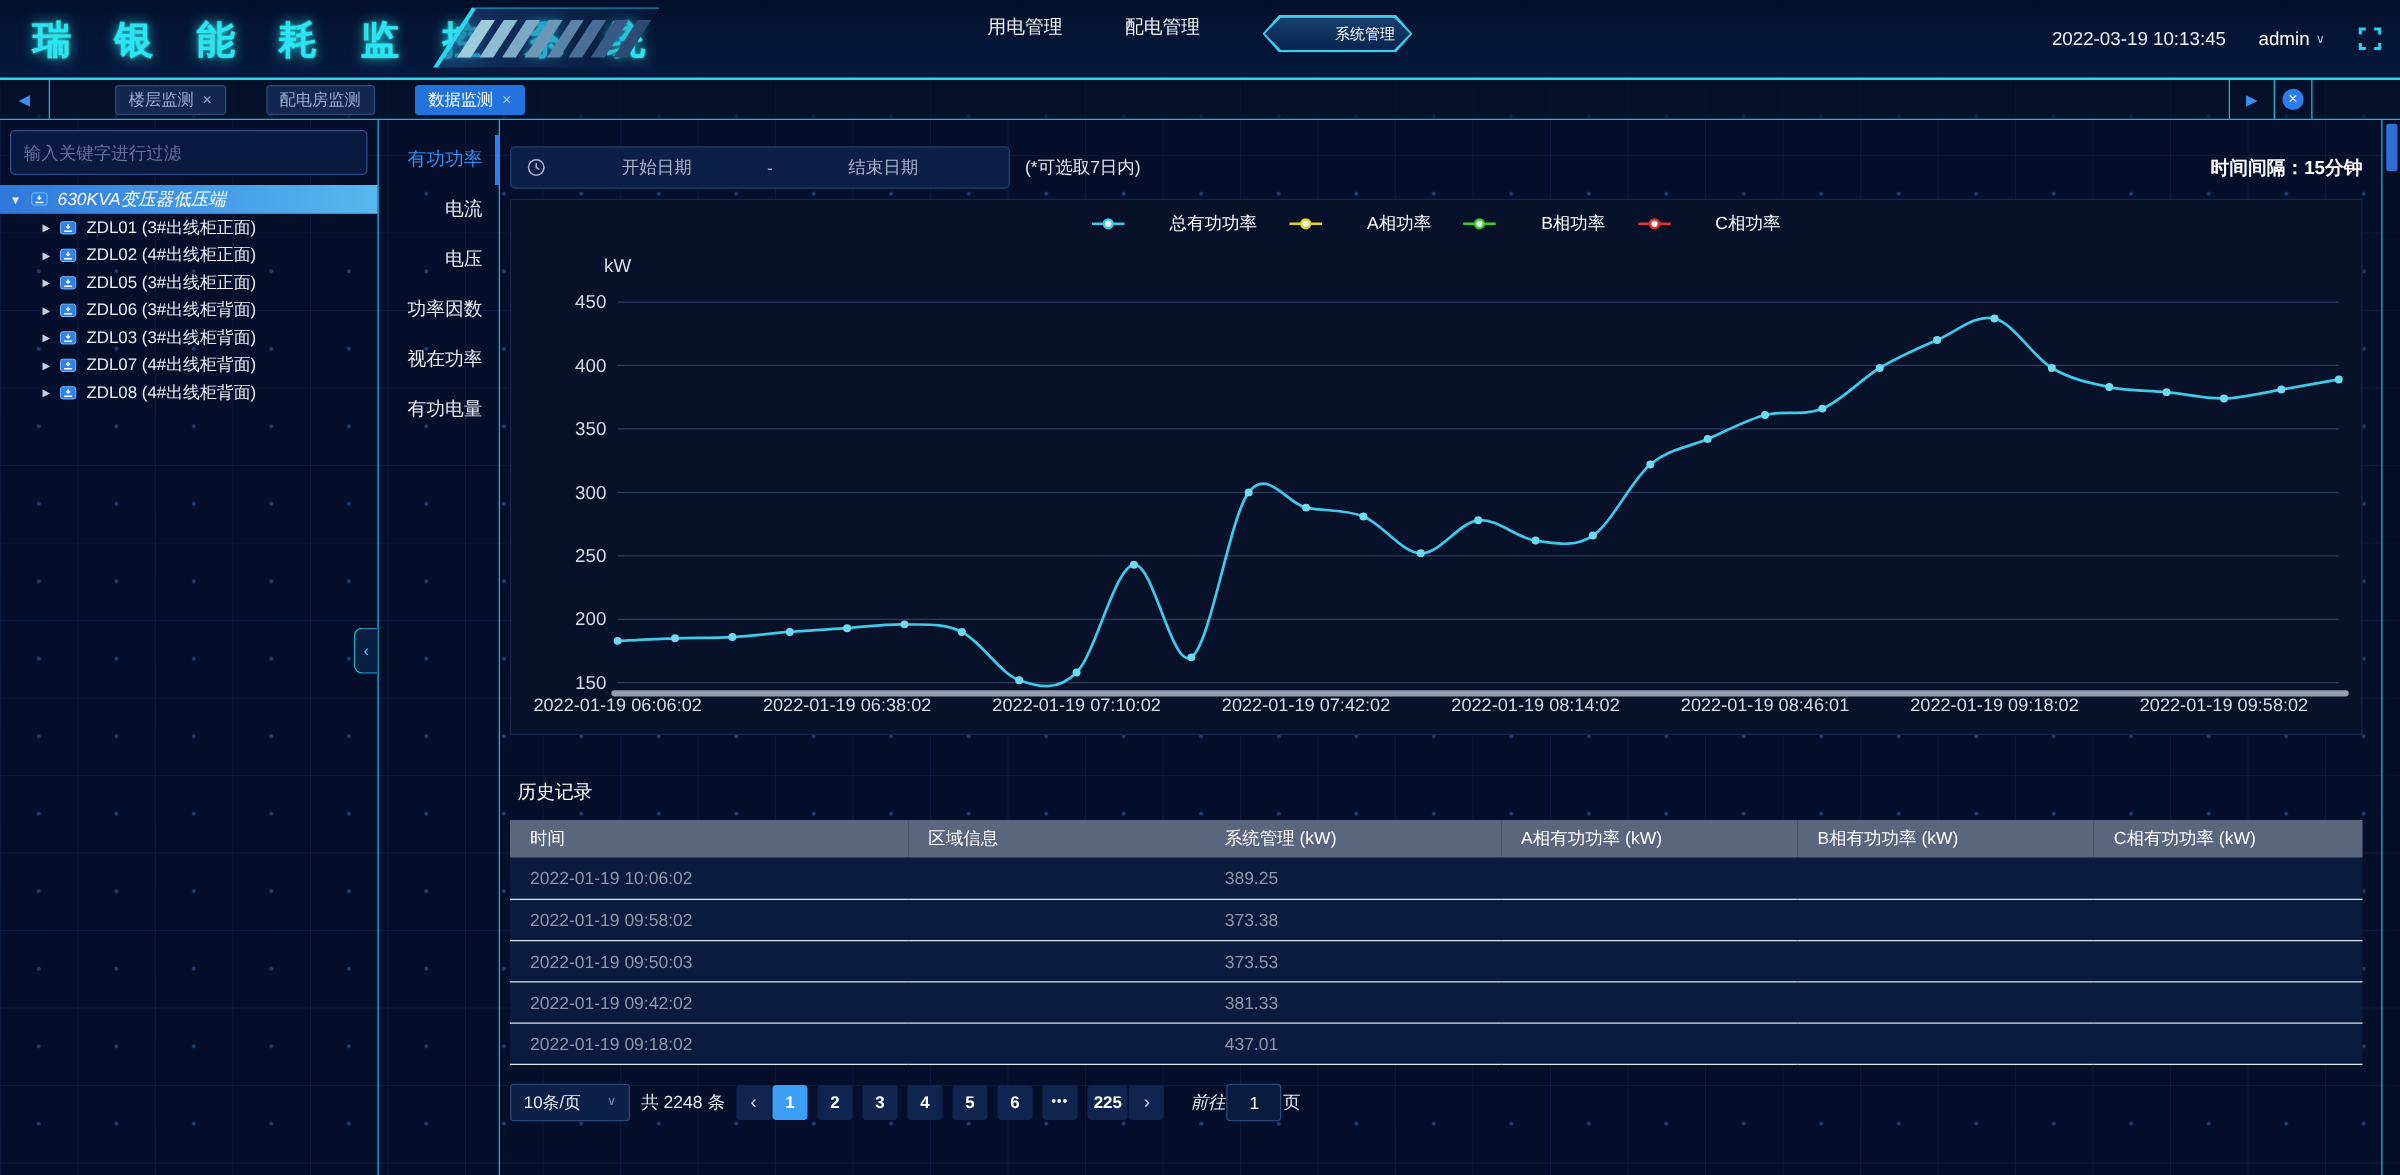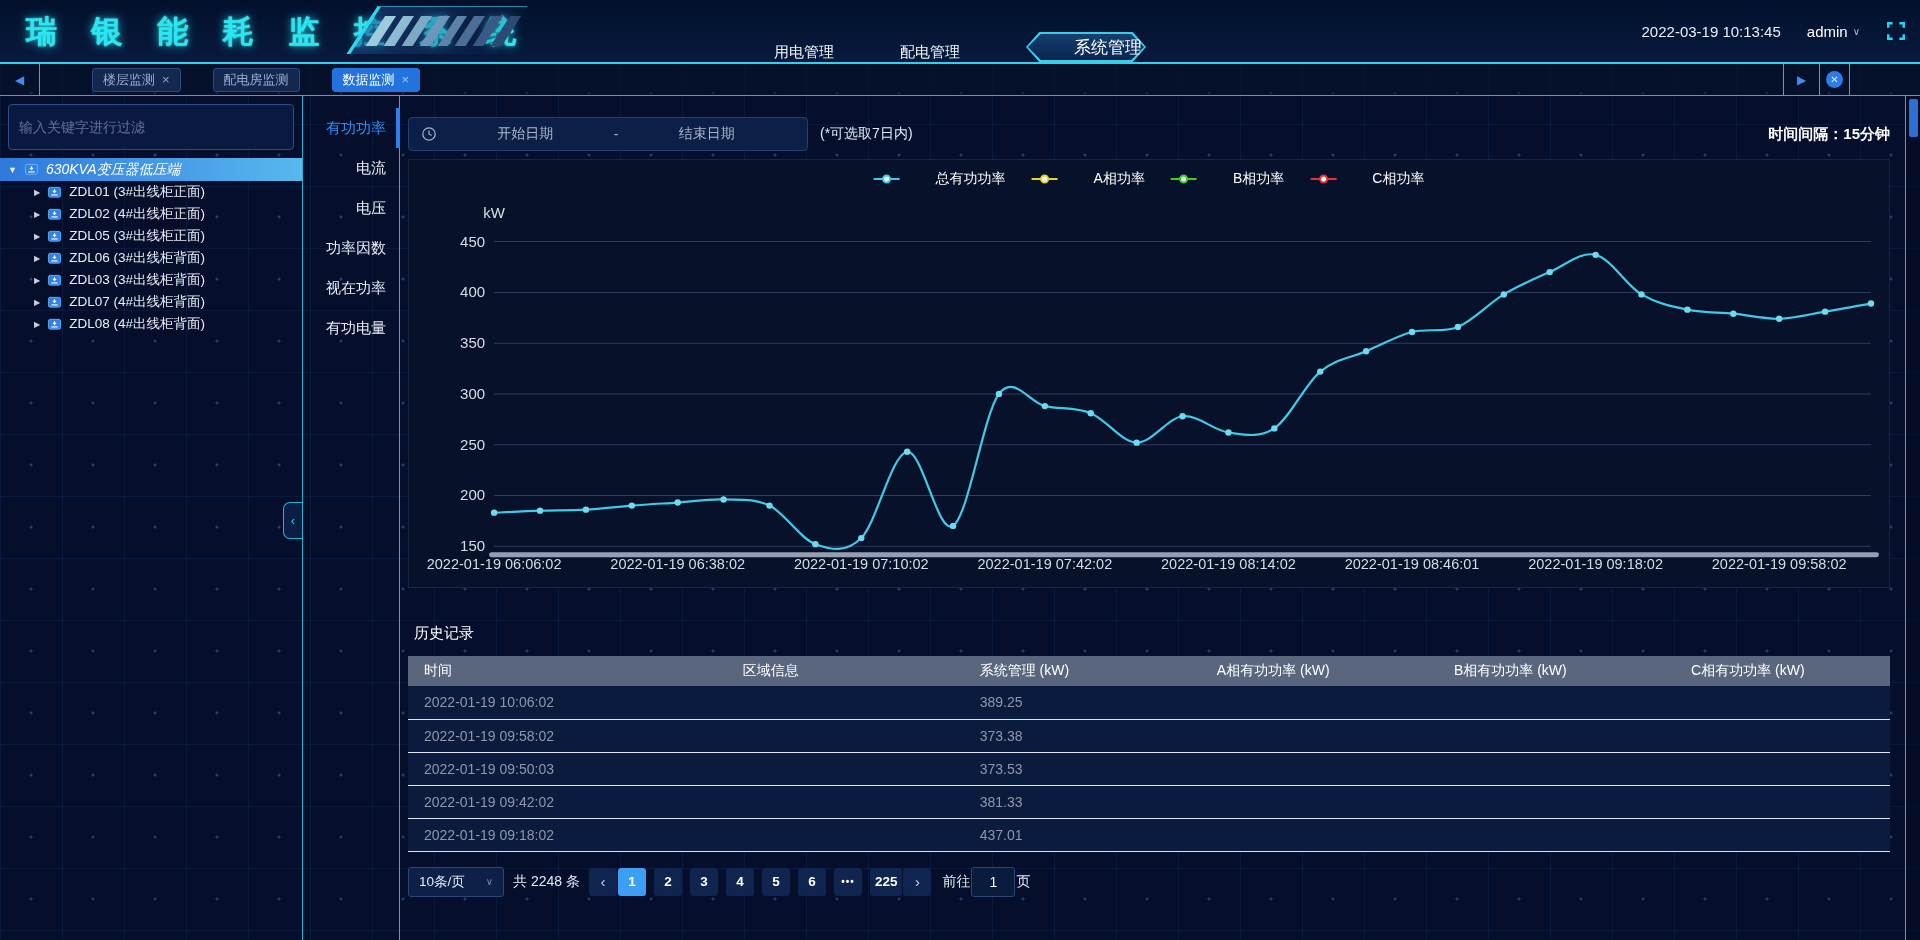--- a/index.html
+++ b/index.html
@@ -23,30 +23,30 @@
     text-shadow:0 0 10px rgba(41,230,244,.85), 0 0 2px rgba(120,255,220,.9); }
   .slash-wrap { position:absolute; left:362px; top:6px; height:48px; width:150px;
     transform:skewX(-33deg); background:linear-gradient(90deg, rgba(30,70,130,.55), rgba(20,45,90,.15));
     border-left:4px solid #2bd6ee; border-top:1px solid rgba(43,214,238,.6);
     display:flex; align-items:center; gap:7px; padding-left:10px; }
   .slash { width:11px; height:30px; }
   .slash:nth-child(1){background:#9fccdd;} .slash:nth-child(2){background:#8dbcd2;}
   .slash:nth-child(3){background:#7caac6;} .slash:nth-child(4){background:#6c97b8;}
   .slash:nth-child(5){background:#5b82a8;} .slash:nth-child(6){background:#4a6e97;}
   .slash:nth-child(7){background:#395a86;} .slash:nth-child(8){background:#2b4a74;}
-  .nav { position:absolute; left:50%; top:0; transform:translateX(-50%); height:100%;
-    display:flex; align-items:flex-end; gap:66px; }
+  .nav { position:absolute; left:50%; top:12px; transform:translateX(-50%); height:100%;
+    display:flex; align-items:flex-start; gap:50px; }
   .nav-item { font-size:15px; color:#f2f6fc; cursor:pointer; white-space:nowrap; }
   .nav-hex { width:120px; height:30px; position:relative;
     clip-path:polygon(11% 0,89% 0,100% 50%,89% 100%,11% 100%,0 50%);
     background:#3ecbe8; display:flex; align-items:center; justify-content:center; cursor:pointer; }
   .nav-hex-inner { position:absolute; inset:2px;
     clip-path:polygon(11% 0,89% 0,100% 50%,89% 100%,11% 100%,0 50%);
     background:linear-gradient(180deg,#15406e,#0a2450); }
-  .nav-hex span { position:relative; z-index:1; font-size:17px; color:#fff;margin-left:44px; }
+  .nav-hex span { position:relative; z-index:1; font-size:12px; color:#fff;margin-left:44px; }
   .header-right { position:absolute; right:14px; top:0; height:100%;
     display:flex; align-items:center; gap:26px; }
   .h-datetime { font-size:15px; color:#e9eff9; }
   .h-user { font-size:15px; color:#fff; display:flex; align-items:center; gap:5px; cursor:pointer; }
   .h-user .chev { font-size:10px; color:#aebcd4; }
   .fs-icon { width:20px; height:20px; cursor:pointer; }
 
   
   .tabbar { height:32px; flex:none; display:flex; align-items:stretch;
     border-bottom:1px solid #1fb6d5; background:rgba(5,16,44,.6); }
@@ -65,21 +65,21 @@
     display:flex; align-items:center; justify-content:center; }
   .closeall-btn { width:17px; height:17px; border-radius:50%; background:#2e7ce8;
     color:#dce9ff; font-size:10px; display:flex; align-items:center; justify-content:center; cursor:pointer; }
   .tabbar-endcap { width:71px; flex:none; border-left:1px solid #1fb6d5; }
 
   
   .content { flex:1; min-height:0; display:flex; }
 
   .sidebar { width:303px; flex:none; border-right:1px solid #1fb6d5; position:relative;
     padding:8px 8px 0 8px; }
-  .search-input { width:100%; height:46px; background:#0a1940; border:1px solid #2e4d84;
+  .search-input { width:100%; height:36px; background:#0a1940; border:1px solid #2e4d84;
     border-radius:4px; color:#c6d1e6; font-size:14px; padding:4px 10px; outline:none;
     font-family:inherit; }
   .search-input::placeholder { color:#5f7399; }
   .tree { margin-top:8px; }
   .tree-root { height:23px; display:flex; align-items:center; gap:7px; margin:0 -8px;
     padding:0 8px; background:linear-gradient(90deg,#2f78dc,#58b8ee); cursor:pointer; }
   .tree-root .caret { font-size:9px; color:#eaf1fa; }
   .tree-root .label { font-size:14px; color:#fff;font-style:italic; }
   .tree-node { height:22px; display:flex; align-items:center; gap:7px; padding-left:26px; cursor:pointer; }
   .tree-node .caret { font-size:8px; color:#c6d0e2; }
@@ -134,21 +134,21 @@
     border-radius:3px; display:flex; align-items:center; justify-content:space-between;
     padding:0 10px; font-size:13.5px; color:#e8edf6; cursor:pointer; }
   .page-size-select .chev { font-size:10px; color:#7c8ba6; }
   .page-total { font-size:14px; color:#e5ebf4; margin:0 8px; }
   .page-btn { min-width:28px; height:28px; padding:0 5px; background:#102450; border-radius:3px;
     color:#fff; font-size:13.5px; font-weight:bold; display:flex; align-items:center;
     justify-content:center; cursor:pointer; }
   .page-btn.nav-chev { font-size:15px; color:#cfd8e8; font-weight:normal; }
   .page-btn.active { background:#3d9ef6; }
   .page-btn.dots { font-size:10px; letter-spacing:1px; }
-  .goto-label { margin-left:10px; font-size:14px; color:#e5ebf4; }
+  .goto-label { margin-left:20px; font-size:14px; color:#e5ebf4;font-style:italic; }
   .goto-input { width:44px; height:30px; background:#0a1c3e; border:1px solid #2b4775;
     border-radius:3px; color:#fff; font-size:14px; text-align:center; outline:none;
     font-family:inherit; }
   .goto-suffix { font-size:14px; color:#e5ebf4; }
 
   .right-rail { width:15px; flex:none; border-left:1px solid #1fb6d5; background:rgba(4,12,32,.5); }
   .rail-thumb { width:9px; height:38px; margin:3px auto 0; background:#2e6fd4; border-radius:2px; }
 </style>
 </head>
 <body>

